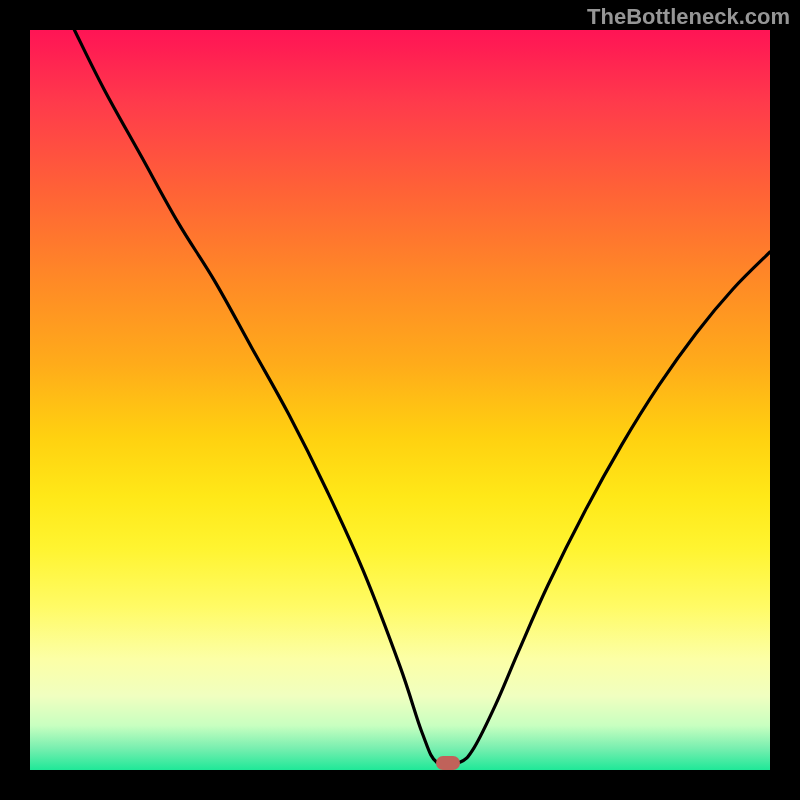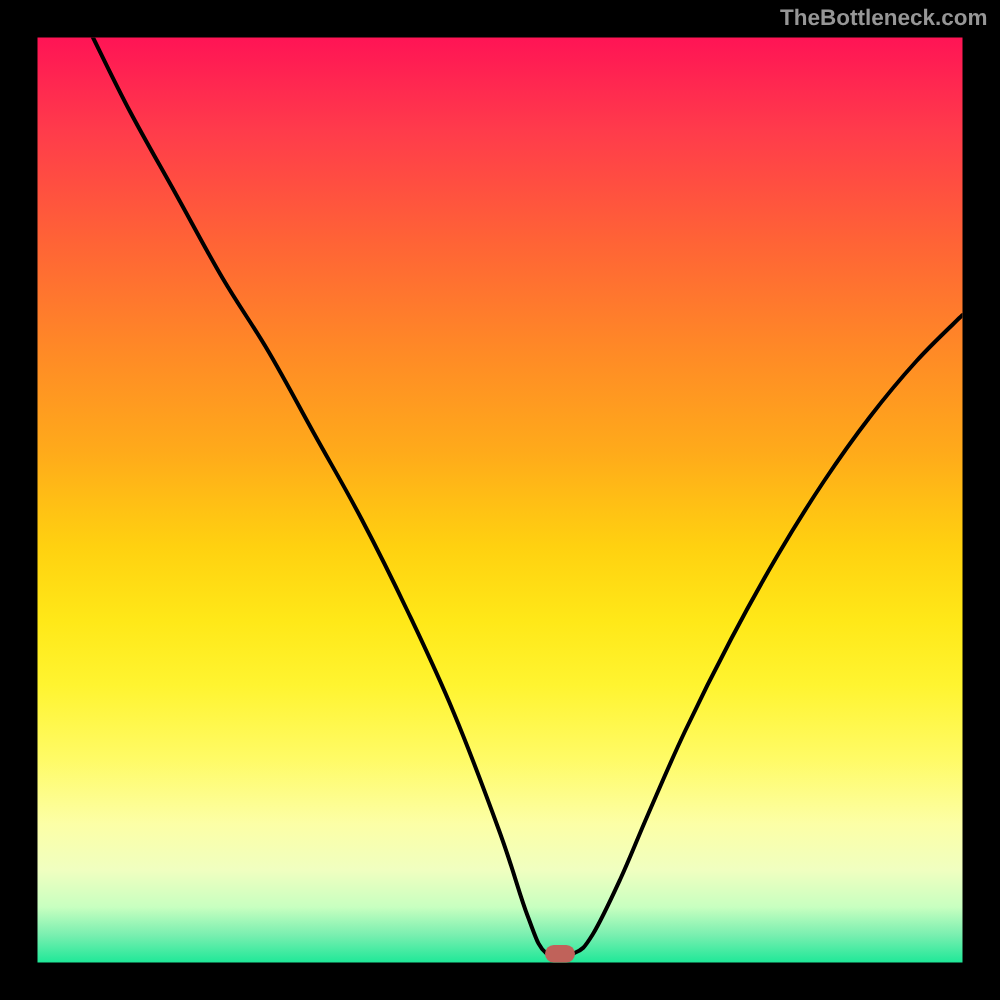--- a/index.html
+++ b/index.html
@@ -13,21 +13,21 @@
     background: #000;
     position: relative;
     overflow: hidden;
   }
   .watermark {
     position: absolute;
     top: 4px;
     right: 10px;
     color: #969696;
     font-family: Arial, sans-serif;
-    font-size: 18px;
+    font-size: 22px;
     font-weight: bold;
     z-index: 10;
   }
   .plot-area {
     position: absolute;
     left: 30px;
     top: 30px;
     width: 740px;
     height: 740px;
     background: linear-gradient(to bottom,

